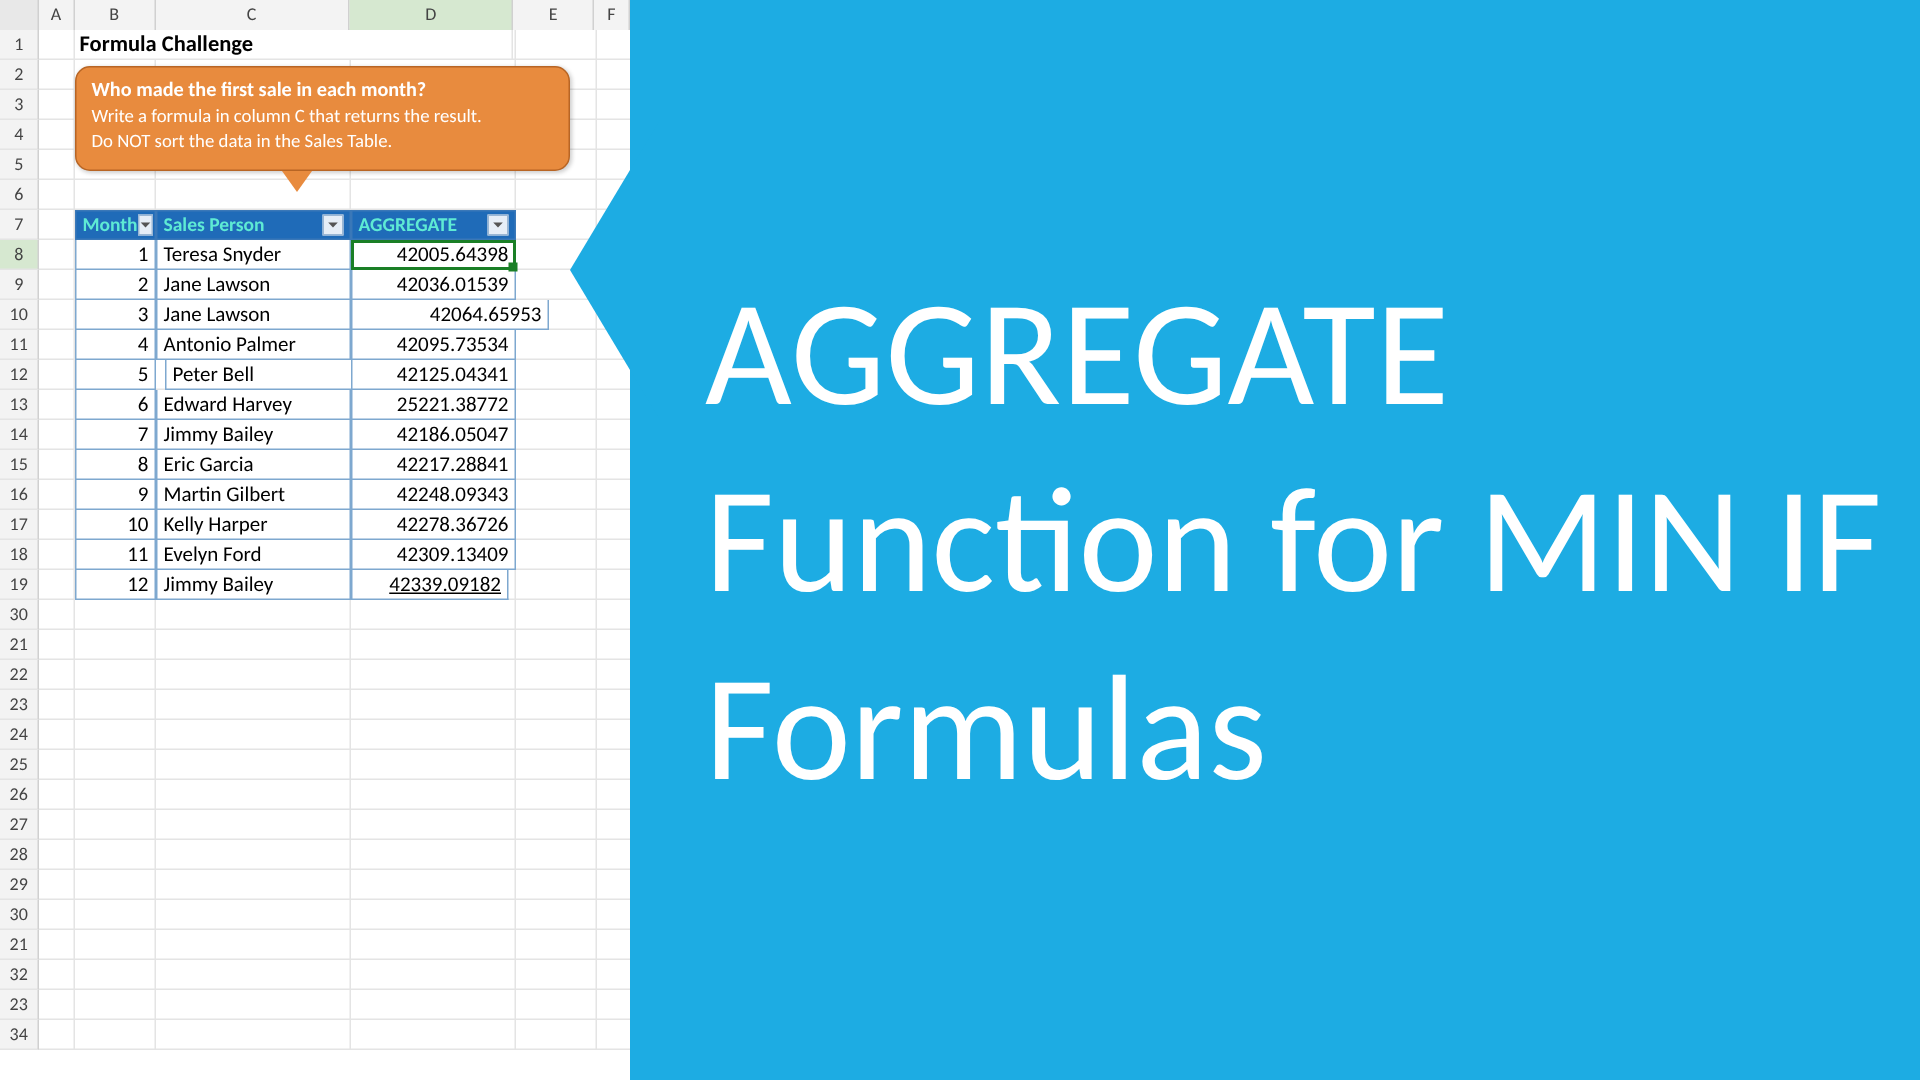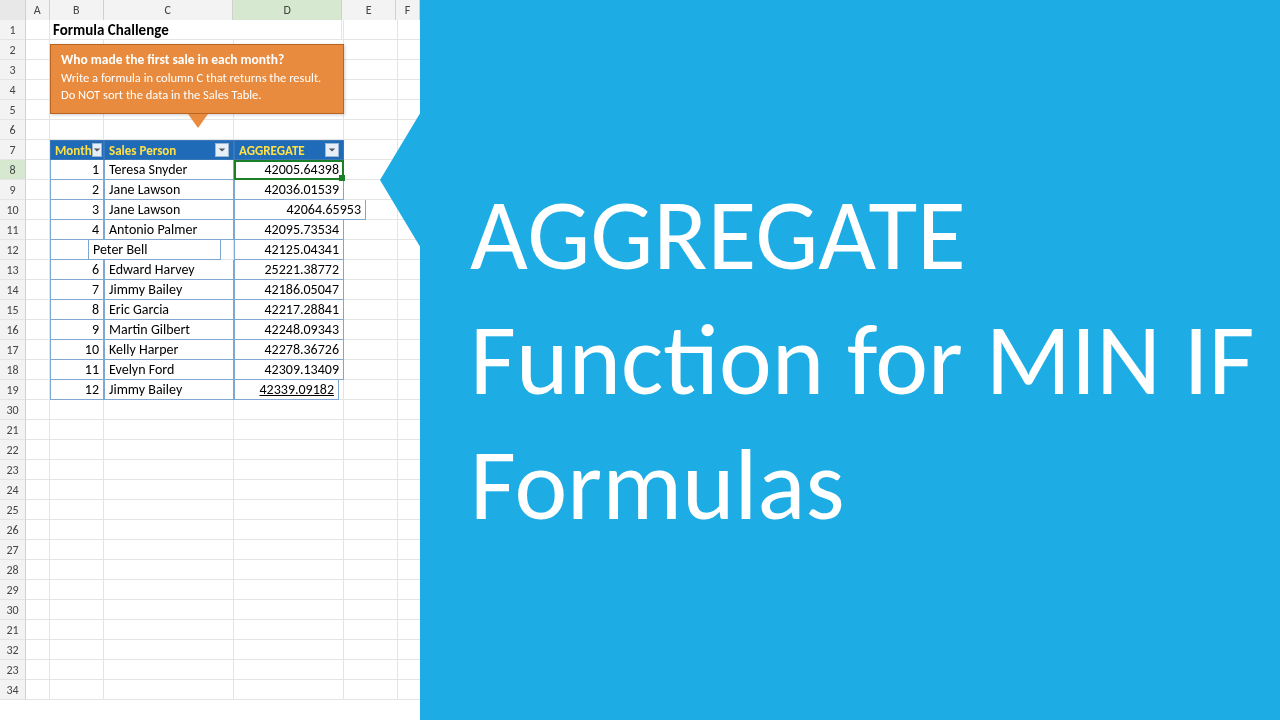--- a/index.html
+++ b/index.html
@@ -43,35 +43,35 @@
     height:20px; font-size:14px; display:flex; align-items:center; padding:0 3px;
     background:#fff;
   }
   
   .cA{left:0;width:24px;} .cB{left:24px;width:54px;} .cC{left:78px;width:130px;}
   .cD{left:208px;width:110px;} .cE{left:318px;width:54px;} .cF{left:372px;width:24px;}
   
   .title-cell { font-weight:700; font-size:15px; width:292px; left:24px;}
   
   .callout {
-    position:absolute; left:24px; width:294px; height:70px;
-    background:#e88b3e; border:1px solid #b86524; border-radius:0;
+    position:absolute; left:24px; width:330px; height:70px;
+    background:#e88b3e; border:1px solid #b86524; border-radius:10px;
     color:#fff; padding:6px 10px; box-shadow:1px 1px 3px rgba(0,0,0,.2);
     font-size:13px;
   }
   .callout .ctitle { font-weight:700; color:#fff; font-size:13.5px; margin-bottom:2px;}
   .callout .cline { font-size:12.5px; line-height:1.35; color:#fff;}
   .callout-tail {
     position:absolute; left:162px; width:0;height:0;
     border-left:10px solid transparent; border-right:10px solid transparent;
     border-top:14px solid #e88b3e;
   }
   
   .thead {
-    position:absolute; height:20px; background:#1f6bb8; color:#fde047; font-weight:700;
+    position:absolute; height:20px; background:#1f6bb8; color:#5eead4; font-weight:700;
     font-size:13px; display:flex; align-items:center; justify-content:space-between;
     padding:0 4px; border:1px solid #3a78b8;
   }
   .thead .farrow {
     width:14px; height:14px; background:#e6eef7; border:1px solid #9bb7d4;
     display:flex; align-items:center; justify-content:center;
   }
   .thead .farrow svg { width:8px; height:8px; }
   .tcell {
     position:absolute; height:20px; border:1px solid #7ea8cf; border-top:none;
@@ -403,21 +403,21 @@
         <div class="tcell month" style="left: 24px; top: 160px; width: 54px;">2</div>
         <div class="tcell" style="left: 78px; top: 160px; width: 130px;">Jane Lawson</div>
         <div class="tcell num" style="left: 208px; top: 160px; width: 110px;">42036.01539</div>
         <div class="tcell month" style="left: 24px; top: 180px; width: 54px;">3</div>
         <div class="tcell" style="left: 78px; top: 180px; width: 130px;">Jane Lawson</div>
         <div class="tcell num" style="left: 208px; top: 180px; width: 132px;">42064.65953</div>
         <div class="tcell month" style="left: 24px; top: 200px; width: 54px;">4</div>
         <div class="tcell" style="left: 78px; top: 200px; width: 130px;">Antonio Palmer</div>
         <div class="tcell num" style="left: 208px; top: 200px; width: 110px;">42095.73534</div>
         <div class="tcell month" style="left: 24px; top: 220px; width: 54px;">5</div>
-        <div class="tcell" style="left: 62px; top: 220px; width: 133px;">Peter Bell</div>
+        <div class="tcell" style="left: 84px; top: 220px; width: 133px;">Peter Bell</div>
         <div class="tcell num" style="left: 208px; top: 220px; width: 110px;">42125.04341</div>
         <div class="tcell month" style="left: 24px; top: 240px; width: 54px;">6</div>
         <div class="tcell" style="left: 78px; top: 240px; width: 130px;">Edward Harvey</div>
         <div class="tcell num" style="left: 208px; top: 240px; width: 110px;">25221.38772</div>
         <div class="tcell month" style="left: 24px; top: 260px; width: 54px;">7</div>
         <div class="tcell" style="left: 78px; top: 260px; width: 130px;">Jimmy Bailey</div>
         <div class="tcell num" style="left: 208px; top: 260px; width: 110px;">42186.05047</div>
         <div class="tcell month" style="left: 24px; top: 280px; width: 54px;">8</div>
         <div class="tcell" style="left: 78px; top: 280px; width: 130px;">Eric Garcia</div>
         <div class="tcell num" style="left: 208px; top: 280px; width: 110px;">42217.28841</div>

